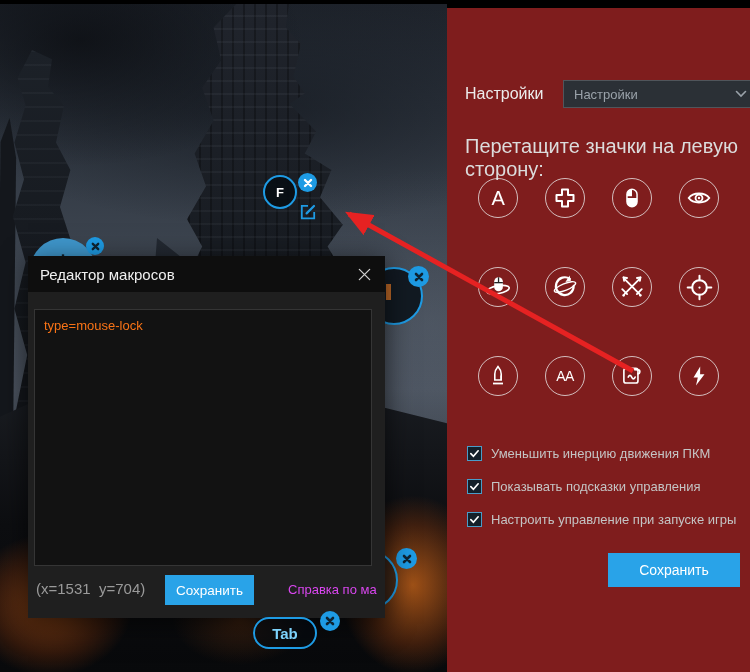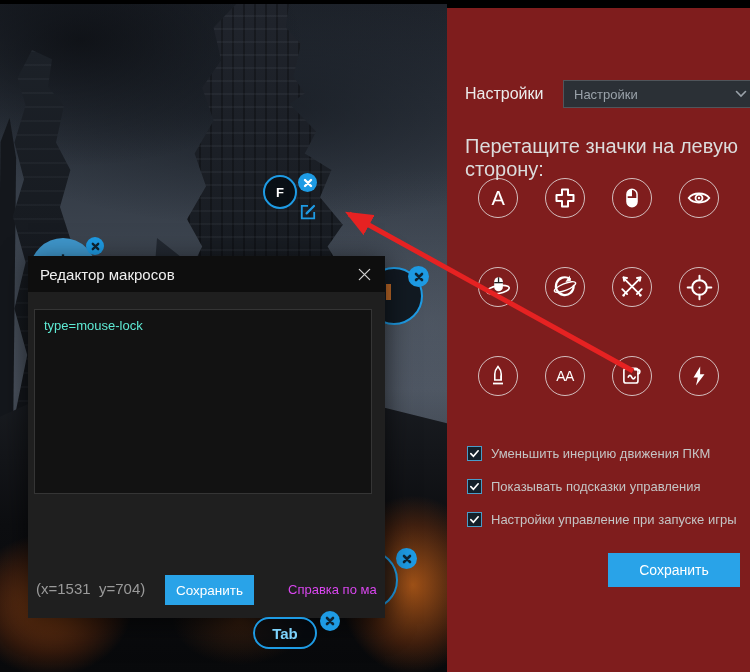--- a/index.html
+++ b/index.html
@@ -91,22 +91,22 @@
     display:flex; align-items:center; justify-content:center; z-index:25; cursor:grab; }
   .badge-tab   { left:320px; top:611px; width:20px; height:20px; z-index:26; }
 
   
   .dialog { position:absolute; left:28px; top:256px; width:357px; height:362px; background:#1f1f1f;
     z-index:20; box-shadow:0 6px 26px rgba(0,0,0,0.65); }
   .dialog-header { position:absolute; left:0; top:0; width:100%; height:36px; background:#0e0e0e;
     display:flex; align-items:center; padding:0 12px; }
   .dialog-title { color:#f0f0f0; font-size:15px; flex:1; }
   .dialog-close { width:18px; height:18px; display:flex; align-items:center; justify-content:center; cursor:pointer; }
-  .macro-input { position:absolute; left:6px; top:53px; width:338px; height:185px; background:#121212;
-    border:1px solid #353535; color:#5eead4; font-size:13px; font-family:"Liberation Sans",sans-serif;
+  .macro-input { position:absolute; left:6px; top:53px; width:338px; height:257px; background:#121212;
+    border:1px solid #353535; color:#f97316; font-size:13px; font-family:"Liberation Sans",sans-serif;
     padding:8px 9px; resize:none; outline:none; }
   .coords { position:absolute; left:8px; top:324px; color:#9a9a9a; font-size:15px; white-space:pre; }
   .dialog-save { position:absolute; left:137px; top:319px; width:89px; height:30px; background:#29a3e8;
     border:none; color:#fff; font-size:13.5px; font-family:inherit; cursor:pointer; }
   .help-link { position:absolute; left:260px; top:326px; color:#d946ef; font-size:13px; cursor:pointer;
     text-decoration:none; white-space:nowrap; }
 
   
   .arrow-overlay { position:absolute; left:0; top:0; z-index:40; pointer-events:none; }
 </style>
@@ -309,21 +309,21 @@
             </svg>
         </span>
         <span class="cb-label">Показывать подсказки управления</span>
       </label>
       <label class="cb-row">
         <span class="cb-box">
           <svg width="11" height="11" viewBox="0 0 12 12">
               <path d="M2 6.2 L4.8 9 L10 3" stroke="#fff" stroke-width="1.8" fill="none" stroke-linecap="round"></path>
             </svg>
         </span>
-        <span class="cb-label">Настройки управление при запуске игры</span>
+        <span class="cb-label">Настроить управление при запуске игры</span>
       </label>
     </div>
 
     <button class="btn-save">Сохранить</button>
   </div>
 
   <svg class="arrow-overlay" width="750" height="672" viewBox="0 0 750 672">
     <defs>
       <marker id="ah" markerWidth="5.5" markerHeight="4.6" refX="4.6" refY="2.3" orient="auto">
         <path d="M0 0 L5.5 2.3 L0 4.6 z" fill="#e62222"></path>

